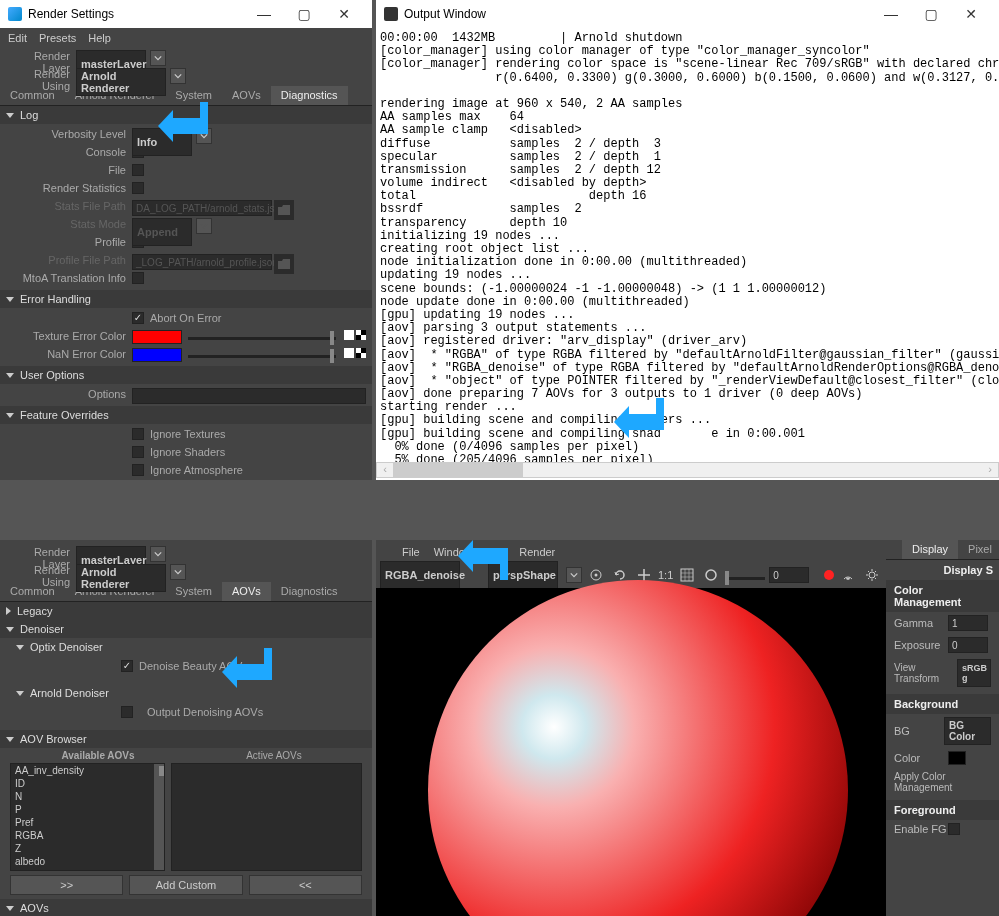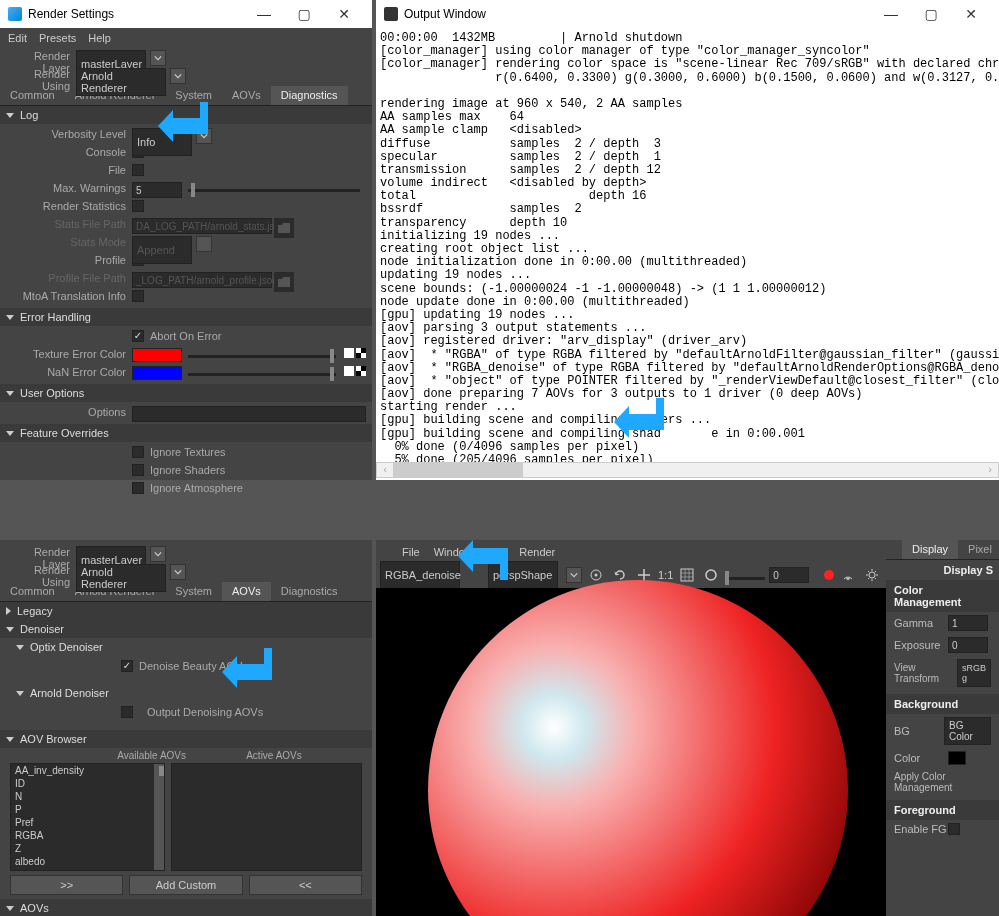--- a/index.html
+++ b/index.html
@@ -4,21 +4,21 @@
 <style>
 * { margin:0; padding:0; box-sizing:border-box; font-family:"Segoe UI",Tahoma,sans-serif; }
 body { background:#555; width:999px; height:916px; position:relative; overflow:hidden; color:#aaa; font-size:11px; }
 .win { position:absolute; background:#444; }
 .titlebar { height:28px; background:#fff; display:flex; align-items:center; padding:0 8px; font-size:12px; color:#000; }
 .titlebar .spacer { flex:1; }
 .titlebar .wbtn { width:40px; height:28px; display:flex; align-items:center; justify-content:center; font-size:14px; color:#333; }
 .menubar { height:20px; background:#444; display:flex; align-items:center; padding:0 8px; gap:12px; color:#ccc; font-size:11px; }
 .row { display:flex; align-items:flex-start; height:18px; padding:0 6px; }
 .lbl { text-align:right; padding-right:6px; color:#aaa; font-size:11px; }
-.dropdown { background:#2b2b2b; border:1px solid #222; height:18px; display:flex; align-items:center; padding:13px 4px; color:#ccc; font-size:11px; position:relative; }
+.dropdown { background:#2b2b2b; border:1px solid #222; height:18px; display:flex; align-items:center; padding:13px 4px; color:#ccc; font-size:11px; position:relative;font-weight:bold; }
 .dropdown.dim { color:#555; }
 .dd-btn { width:16px; height:16px; background:#555; border:1px solid #333; margin-left:4px; display:flex; align-items:center; justify-content:center; }
 .dd-btn svg { width:8px; height:8px; }
 .tabs { display:flex; background:#444; border-bottom:1px solid #222; height:20px; }
 .tab { padding:3px 10px; color:#aaa; font-size:11px; cursor:pointer; }
 .tab.active { background:#555; color:#eee; }
 .section-hdr { background:#3a3a3a; height:18px; display:flex; align-items:center; padding:0 6px; color:#ddd; font-size:11px; gap:6px; }
 .section-hdr .tri { width:0;height:0;border-left:4px solid transparent;border-right:4px solid transparent;border-top:5px solid #ccc; }
 .section-hdr .tri.closed { border-top:none;border-bottom:none;border-left:5px solid #ccc;border-right:none;border-top:4px solid transparent;border-bottom:4px solid transparent; }
 .check { width:12px; height:12px; background:#2b2b2b; border:1px solid #222; display:inline-flex; align-items:center; justify-content:center; }
@@ -108,29 +108,20 @@
   </div>
   <div class="row">
       <div class="lbl" style="width:126px;">Console</div>
       <div class="check on"></div>
     </div>
   <div class="row">
       <div class="lbl" style="width:126px;">File</div>
       <div class="check"></div>
     </div>
   <div class="row">
-      <div class="lbl" style="width:126px;">Max. Warnings</div>
-      <div class="txtfield" style="width:50px;color:#ccc;">5</div>
-      <div style="flex:1;padding:0 6px;">
-        <div class="slider-track">
-          <div class="slider-thumb" style="left:2%;"></div>
-        </div>
-      </div>
-    </div>
-  <div class="row">
       <div class="lbl" style="width:126px;">Render Statistics</div>
       <div class="check"></div>
     </div>
   <div class="row">
       <div class="lbl" style="width:126px;color:#666;">Stats File Path</div>
       <div class="txtfield" style="width:140px;color:#555;">DA_LOG_PATH/arnold_stats.json</div>
       <div class="icon-btn" style="background:#2b2b2b;margin-left:2px;">
         <svg width="12" height="10" viewBox="0 0 12 10">
           <path d="M0 2 L4 2 L5 0 L12 0 L12 10 L0 10 Z" fill="#555"></path>
         </svg>
@@ -342,21 +333,21 @@
   <div class="row" style="margin-top:4px;">
       <div class="lbl" style="width:115px;"></div>
       <div class="check"></div>
       <span style="margin-left:14px;">Output Denoising AOVs</span>
     </div>
   <div class="section-hdr" style="margin-top:6px;">
       <span class="tri"></span>
       <span>AOV Browser</span>
     </div>
   <div style="display:flex;padding:2px 10px;font-size:10px;color:#aaa;">
-    <div style="flex:1;text-align:right;">Available AOVs</div>
+    <div style="flex:1;text-align:center;font-weight:bold;">Available AOVs</div>
     <div style="flex:1;text-align:center;">Active AOVs</div>
   </div>
   <div style="display:flex;padding:0 10px;gap:6px;">
     <div class="listbox" style="width:155px;height:108px;position:relative;">
       <div>AA_inv_density</div>
       <div>ID</div>
       <div>N</div>
       <div>P</div>
       <div>Pref</div>
       <div>RGBA</div>

